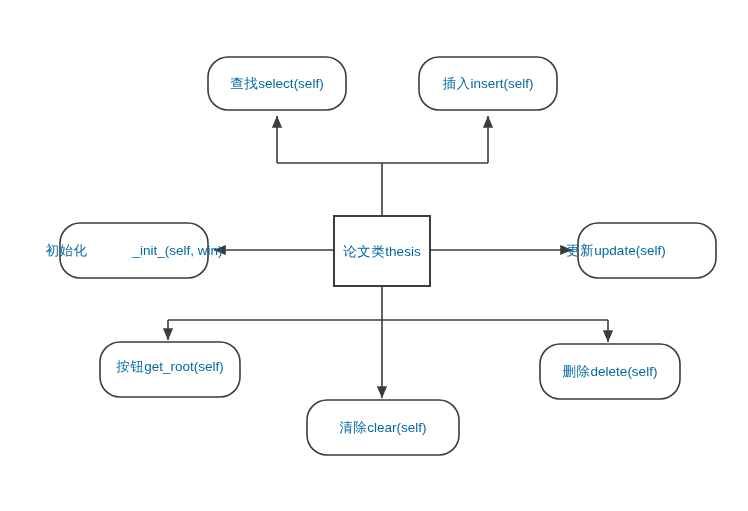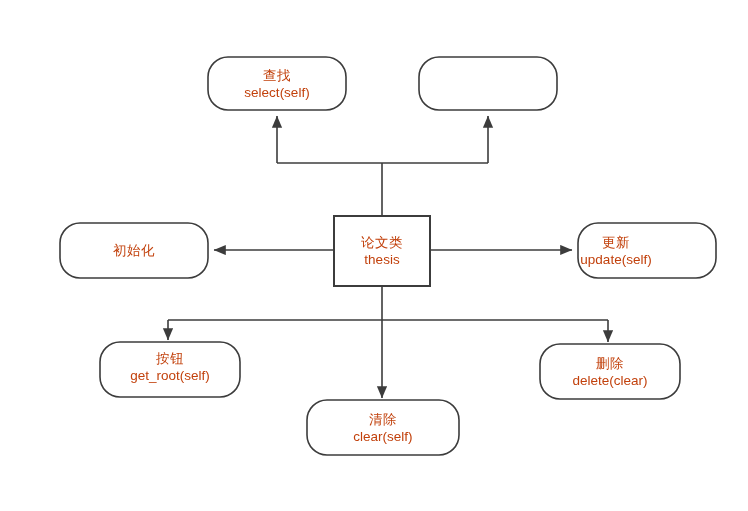--- a/index.html
+++ b/index.html
@@ -38,25 +38,24 @@
   .edge-path {
     fill: none;
     stroke: #3c3c3c;
     stroke-width: 1.6;
     stroke-linecap: butt;
     stroke-linejoin: miter;
   }
   .node-label {
     position: absolute;
     display: flex;
-    flex-direction: column;
     align-items: center;
     justify-content: center;
     text-align: center;
-    color: #c2410c;
+    color: #0369a1;
     pointer-events: none;
   }
   .label-cn {
     font-size: 13.5px;
     line-height: 17px;
     letter-spacing: 0.5px;
     white-space: nowrap;
   }
   .label-en {
     font-size: 13.5px;
@@ -123,38 +122,43 @@
   <div class="node-label" style="left:334px; top:216px; width:96px; height:70px;">
     <span class="label-cn">论文类</span>
     <span class="label-en">thesis</span>
   </div>
 
   <div class="node-label" style="left:208px; top:57px; width:138px; height:53px;">
     <span class="label-cn">查找</span>
     <span class="label-en">select(self)</span>
   </div>
 
+  <div class="node-label" style="left:419px; top:57px; width:138px; height:53px;">
+    <span class="label-cn">插入</span>
+    <span class="label-en">insert(self)</span>
+  </div>
 
   <div class="node-label" style="left:60px; top:223px; width:148px; height:55px;gap:45px;">
     <span class="label-cn">初始化</span>
+    <span class="label-en">_init_(self, win)</span>
   </div>
 
   <div class="node-label" style="left:547px; top:223px; width:138px; height:55px;">
     <span class="label-cn">更新</span>
     <span class="label-en">update(self)</span>
   </div>
 
   <div class="node-label" style="left:100px; top:342px; width:140px; height:49px;">
     <span class="label-cn">按钮</span>
     <span class="label-en">get_root(self)</span>
   </div>
 
   <div class="node-label" style="left:307px; top:400px; width:152px; height:55px;">
     <span class="label-cn">清除</span>
     <span class="label-en">clear(self)</span>
   </div>
 
   <div class="node-label" style="left:540px; top:344px; width:140px; height:55px;text-align:center;">
     <span class="label-cn">删除</span>
-    <span class="label-en">delete(clear)</span>
+    <span class="label-en">delete(self)</span>
   </div>
 
 </div>
 
 </body></html>

